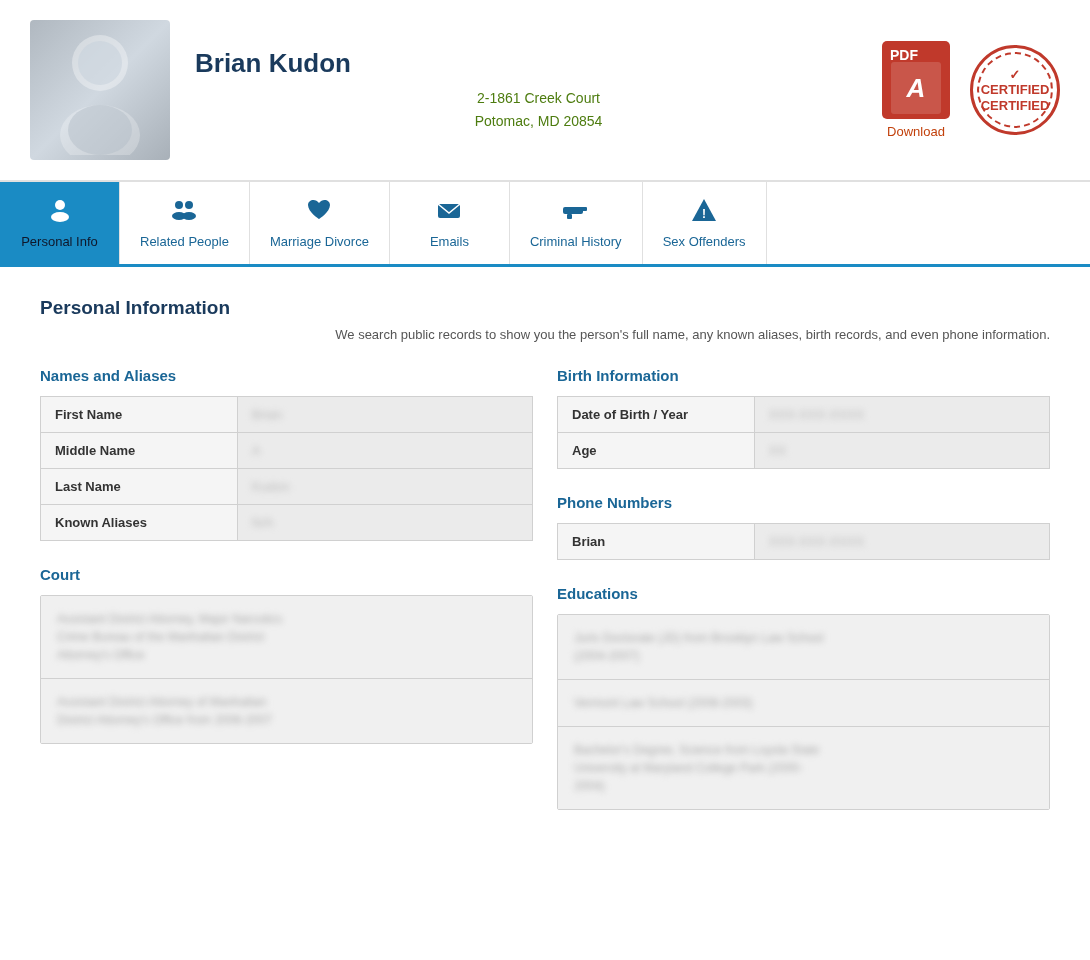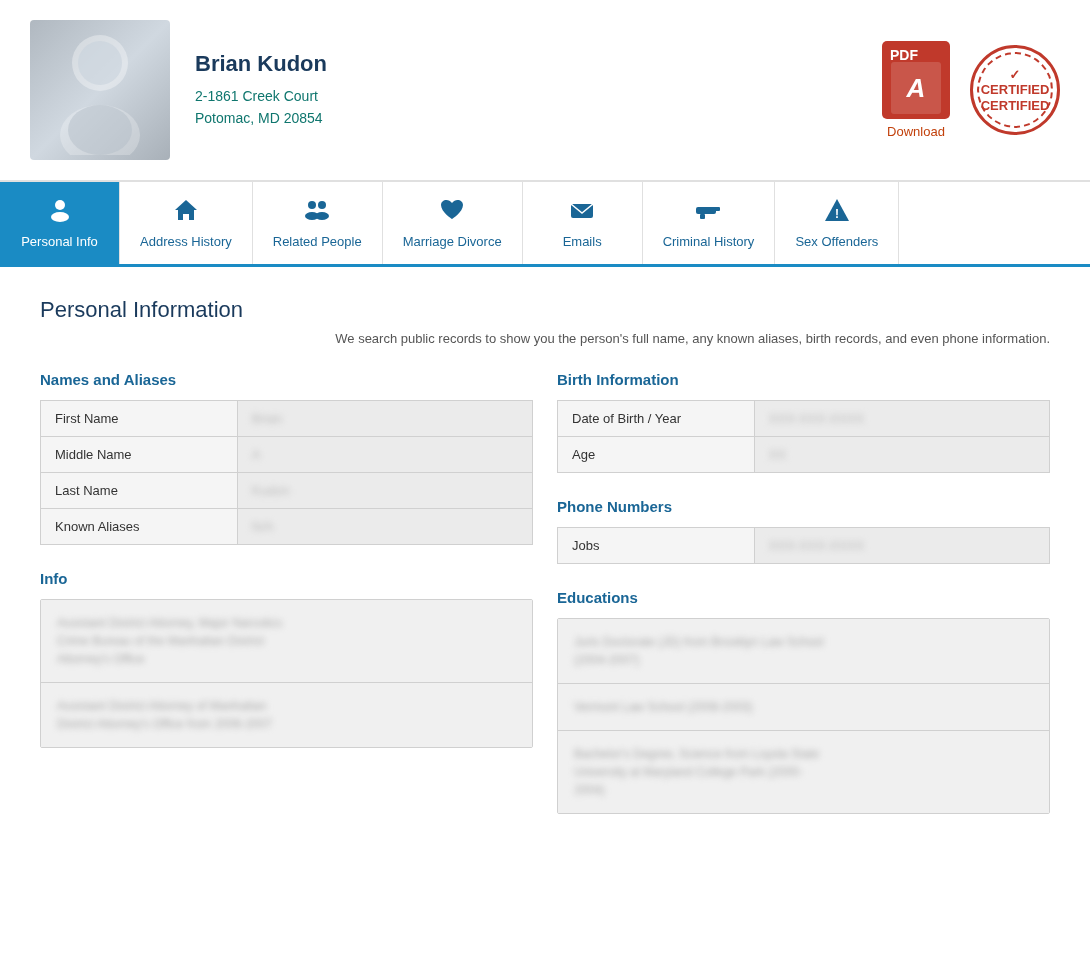--- a/index.html
+++ b/index.html
@@ -30,29 +30,30 @@
       background: linear-gradient(135deg, #b0b8c0 0%, #d0d8e0 50%, #a8b0b8 100%);
       display: flex;
       align-items: center;
       justify-content: center;
     }
     .header-info {
       margin-left: 25px;
       flex: 1;
     }
     .header-name {
-      font-size: 22px;
+      font-size: 26px;
       font-weight: bold;
       color: #1a3a5c;
       margin-bottom: 8px;
     }
     .header-address {
-      color: #0f766e;
+      color: #4d7c0f;
       font-size: 14px;
       line-height: 1.6;
+      text-align: center;
     }
     .header-actions {
       display: flex;
       align-items: center;
       gap: 20px;
       margin-left: auto;
     }
     .pdf-download-label {
       margin-top: 5px;
       color: #c2410c;
@@ -100,39 +101,39 @@
       cursor: pointer;
       color: #1a6696;
       font-size: 13px;
       min-width: 120px;
       text-align: center;
       border-right: 1px solid #e0e0e0;
       text-decoration: none;
     }
     .nav-tab.active {
       background: #1a8bc4;
-      color: #ffffff;
+      color: #0f172a;
     }
     .nav-tab .tab-icon {
       font-size: 24px;
       margin-bottom: 5px;
       display: block;
     }
     .nav-tab .tab-label {
       font-size: 13px;
     }
 
     
     .content {
       padding: 30px 40px;
     }
     .section-title {
-      font-size: 22px;
+      font-size: 19px;
       color: #1a3a5c;
-      font-weight: normal;
+      font-weight: bold;
       margin-bottom: 8px;
     }
     .section-desc {
       color: #555;
       font-size: 13px;
       margin-bottom: 25px;
       text-align: right;
     }
 
     .two-columns {
@@ -155,21 +156,21 @@
       border-collapse: collapse;
       margin-bottom: 25px;
     }
     .data-table td {
       border: 1px solid #d0d0d0;
       padding: 10px 14px;
       font-size: 13px;
     }
     .data-table td:first-child {
       background: #f5f5f5;
-      font-weight: normal;
+      font-weight: bold;
       color: #333;
       width: 40%;
     }
     .data-table td:last-child {
       background: #ebebeb;
       color: #999;
     }
 
     .blurred-text {
       color: #bbb;
@@ -312,28 +313,20 @@
     <span class="tab-icon">
       <svg width="26" height="26" viewBox="0 0 26 26" fill="white">
         <circle cx="13" cy="8" r="5"></circle>
         <ellipse cx="13" cy="20" rx="9" ry="5"></ellipse>
       </svg>
     </span>
     <span class="tab-label">Personal Info</span>
   </div>
   <div class="nav-tab">
     <span class="tab-icon">
-      <svg width="26" height="26" viewBox="0 0 26 26" fill="#1a6696">
-        <polygon points="13,3 2,13 5,13 5,23 10,23 10,17 16,17 16,23 21,23 21,13 24,13"></polygon>
-      </svg>
-    </span>
-    <span class="tab-label">Address History</span>
-  </div>
-  <div class="nav-tab">
-    <span class="tab-icon">
       <svg width="30" height="26" viewBox="0 0 30 26" fill="#1a6696">
         <circle cx="10" cy="8" r="4"></circle>
         <ellipse cx="10" cy="19" rx="7" ry="4"></ellipse>
         <circle cx="20" cy="8" r="4"></circle>
         <ellipse cx="20" cy="19" rx="7" ry="4"></ellipse>
       </svg>
     </span>
     <span class="tab-label">Related People</span>
   </div>
   <div class="nav-tab">
@@ -396,21 +389,21 @@
           <td>Last Name</td>
           <td><span class="blurred-text">Kudon</span></td>
         </tr>
         <tr>
           <td>Known Aliases</td>
           <td><span class="blurred-text">N/A</span></td>
         </tr>
       </tbody>
         </table>
 
-      <div class="subsection-title">Info</div>
+      <div class="subsection-title">Court</div>
       <div class="jobs-box">
         <div class="job-item">
           <div class="job-text">Assistant District Attorney, Major Narcotics<br>Crime Bureau of the Manhattan District<br>Attorney's Office</div>
         </div>
         <div class="job-item">
           <div class="job-text">Assistant District Attorney of Manhattan<br>District Attorney's Office from 2006-2007</div>
         </div>
       </div>
     </div>
 
@@ -426,21 +419,21 @@
           <td>Age</td>
           <td><span class="blurred-text">XX</span></td>
         </tr>
       </tbody>
         </table>
 
       <div class="subsection-title">Phone Numbers</div>
       <table class="data-table">
         <tbody>
             <tr>
-          <td>Jobs</td>
+          <td>Brian</td>
           <td><span class="blurred-text">XXX-XXX-XXXX</span></td>
         </tr>
       </tbody>
         </table>
 
       <div class="subsection-title">Educations</div>
       <div class="edu-box">
         <div class="edu-item">
           <div class="edu-text">Juris Doctorate (JD) from Brooklyn Law School<br>(2004-2007)</div>
         </div>

